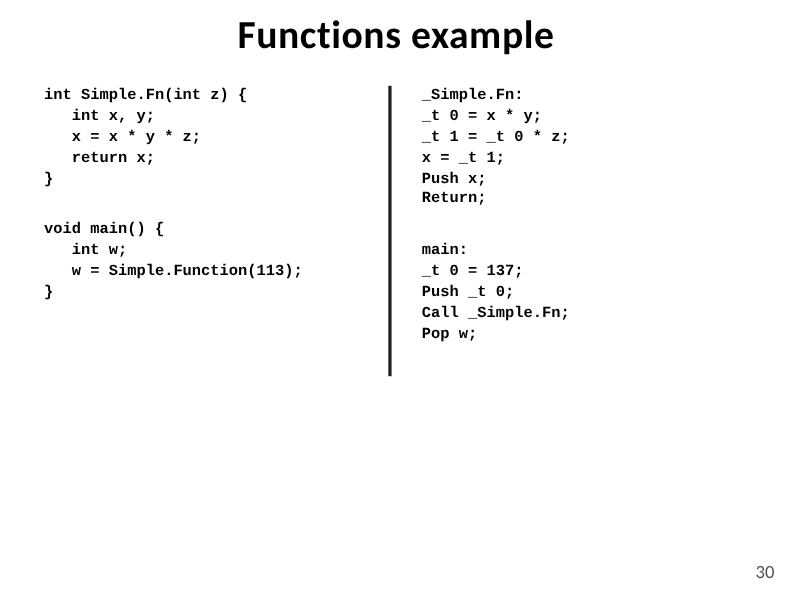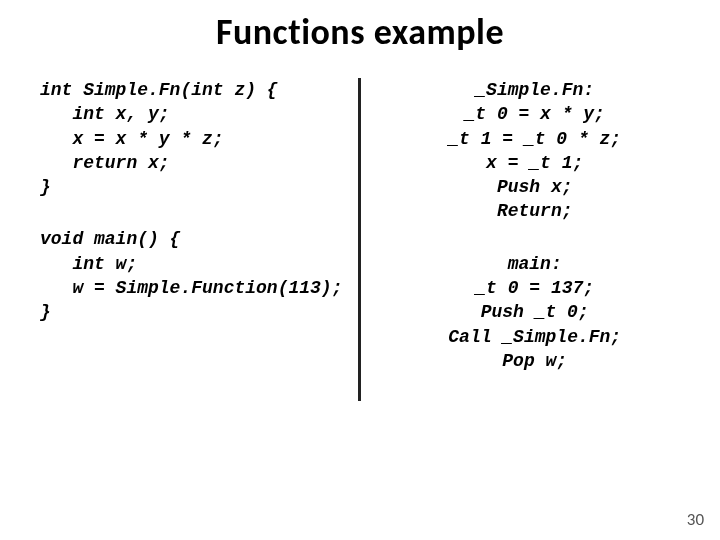--- a/index.html
+++ b/index.html
@@ -28,30 +28,28 @@
   }
   .col-left, .col-right {
     flex: 1;
   }
   .col-left {
     padding-right: 16px;
   }
   .col-right {
     padding-left: 28px;
     border-left: 3px solid #222;
-    text-align: center;
   }
   .block {
     font-family: "Courier New", monospace;
-    font-size: 18px;
+    font-size: 14px;
     font-weight: bold;
     line-height: 1.35;
     white-space: pre;
     margin-bottom: 28px;
-    font-style: italic;
   }
   .page-number {
     position: absolute;
     right: 16px;
     bottom: 10px;
     font-size: 17px;
     color: #555;
   }
 </style>
 </head>

